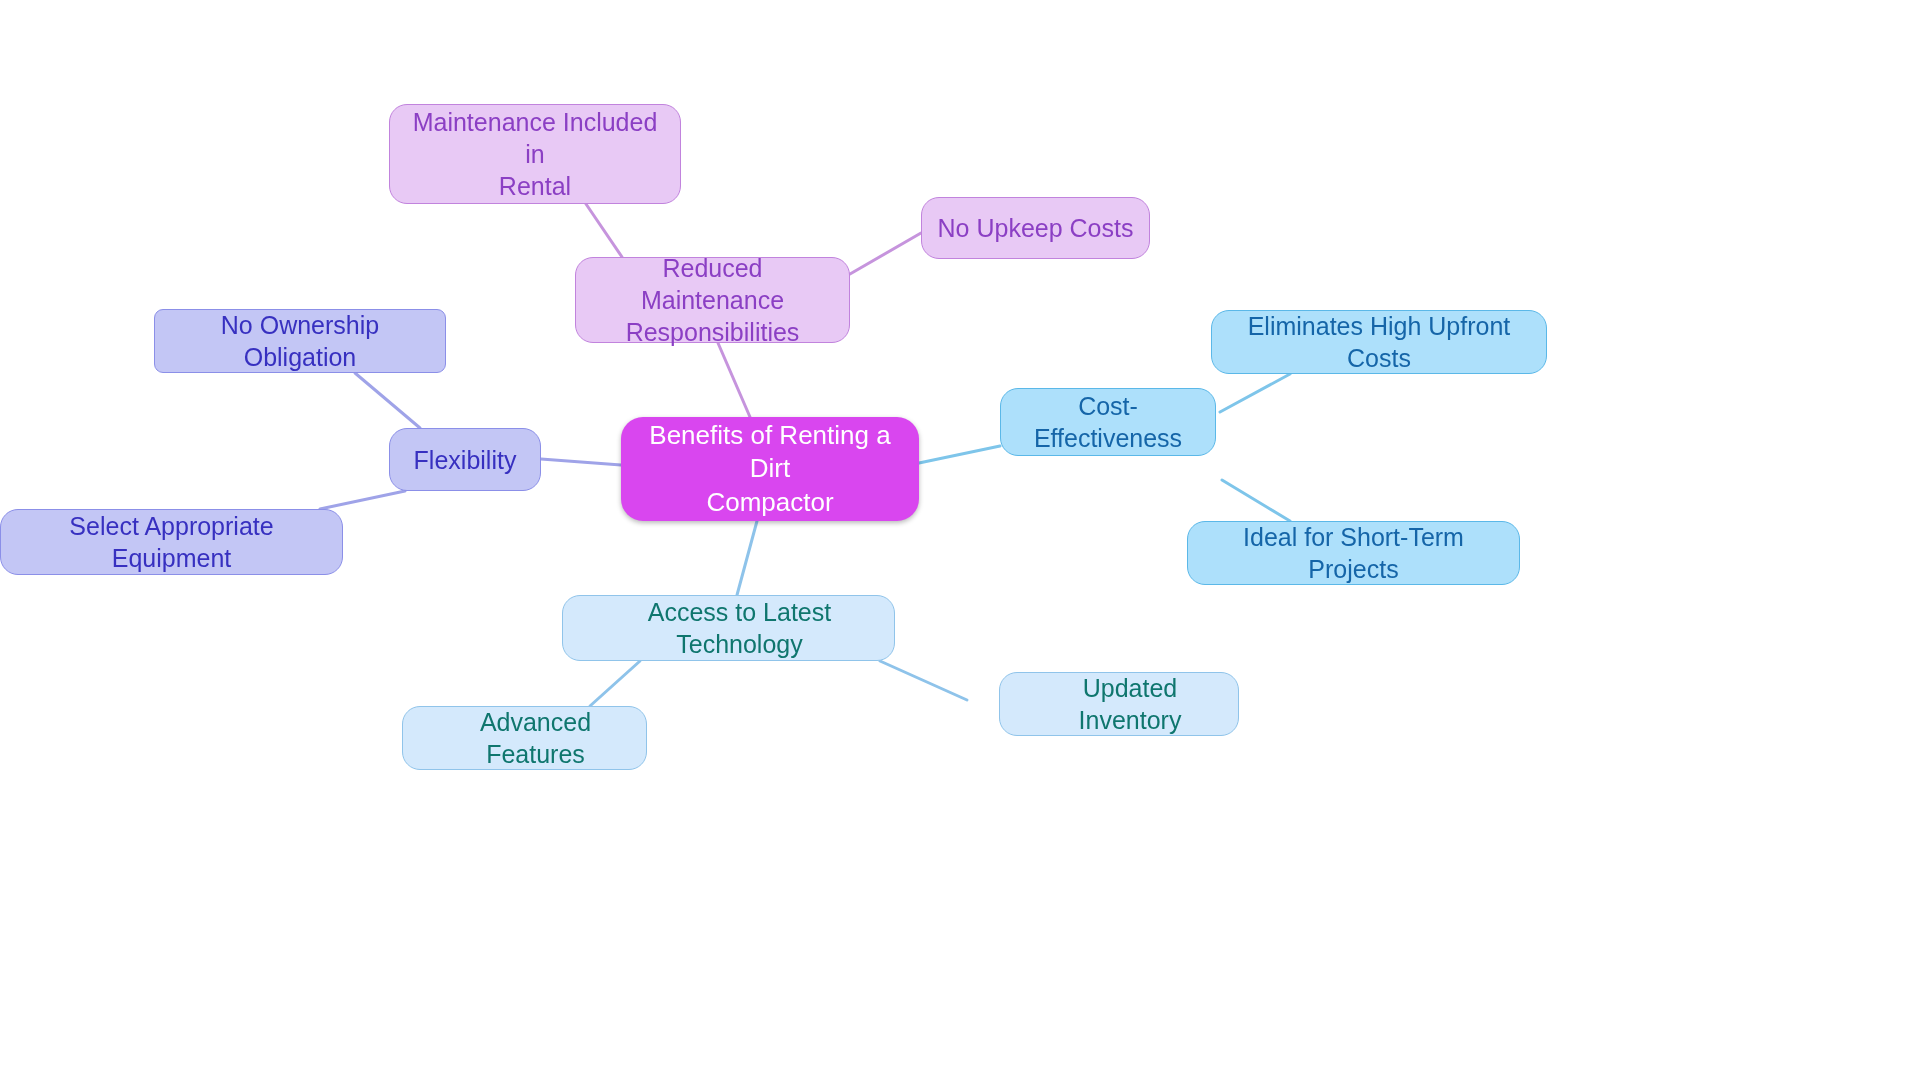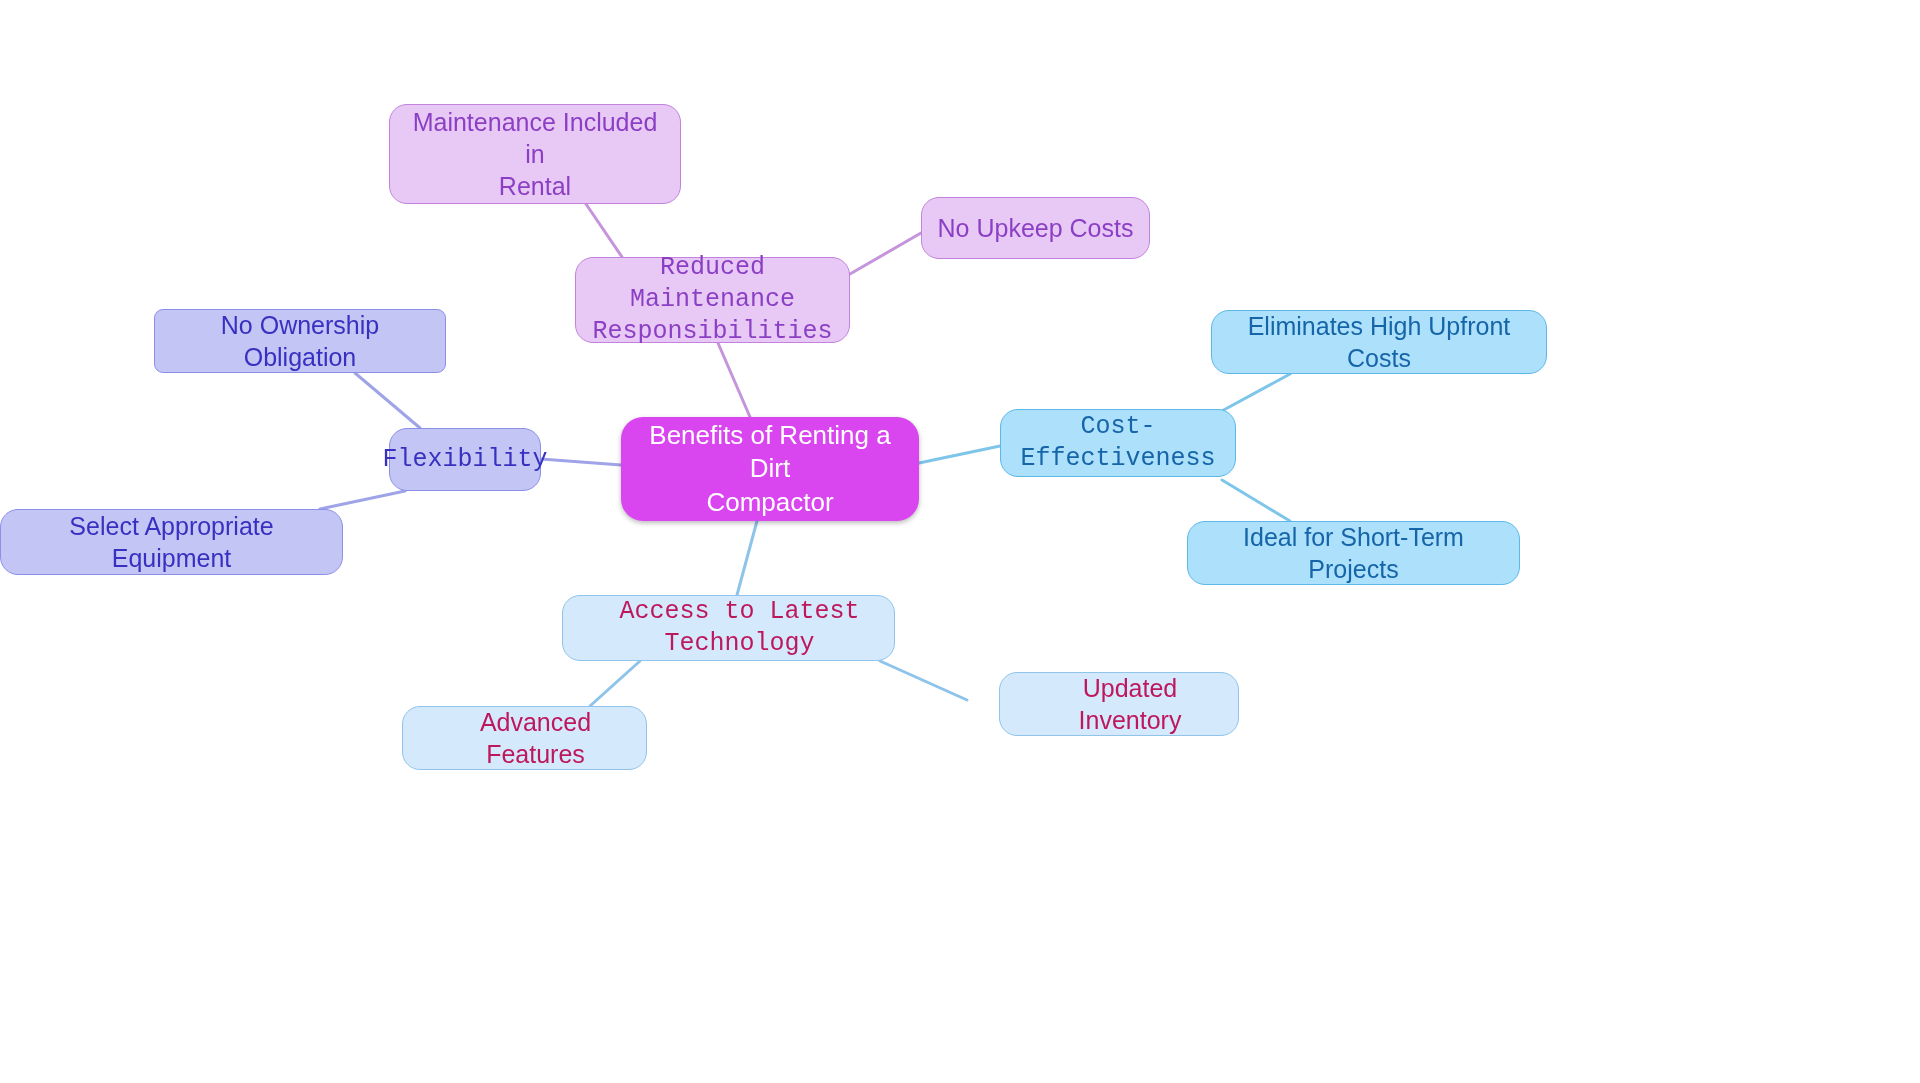--- a/index.html
+++ b/index.html
@@ -48,32 +48,32 @@
 
   .node-root {
     border-radius: 22px;
     border-width: 0;
     background: #d946ef;
     color: #ffffff;
     font-size: 26px;
     box-shadow: 0 2px 5px rgba(0,0,0,0.28);
   }
 
-  .node-branch { font-size: 25px; font-family: Liberation Mono, monospace; }
+  .node-branch { font-size: 25px; }
   .node-leaf   { font-size: 25px; }
 
   .theme-blue-mid {
     background: #ade0fb;
     border-color: #5bb8e8;
     color: #1565a8;
   }
   .theme-blue-light {
     background: #d4e9fc;
     border-color: #90c4ea;
-    color: #be185d;
+    color: #0f766e;
     padding-left: 36px;
   }
   .theme-purple {
     background: #e8c9f5;
     border-color: #c183dd;
     color: #8b3fc4;
   }
   .theme-periwinkle {
     background: #c3c6f5;
     border-color: #8b8fe8;
@@ -93,21 +93,21 @@
       <line x1="640" y1="661" x2="590" y2="706" stroke="#8ec3ea" stroke-width="3" stroke-linecap="round"></line>
       <line x1="750" y1="417" x2="718" y2="343" stroke="#c694dd" stroke-width="3" stroke-linecap="round"></line>
       <line x1="622" y1="257" x2="586" y2="204" stroke="#c694dd" stroke-width="3" stroke-linecap="round"></line>
       <line x1="850" y1="274" x2="921" y2="233" stroke="#c694dd" stroke-width="3" stroke-linecap="round"></line>
       <line x1="541" y1="459" x2="621" y2="465" stroke="#9fa3e8" stroke-width="3" stroke-linecap="round"></line>
       <line x1="420" y1="428" x2="355" y2="373" stroke="#9fa3e8" stroke-width="3" stroke-linecap="round"></line>
       <line x1="405" y1="491" x2="320" y2="509" stroke="#9fa3e8" stroke-width="3" stroke-linecap="round"></line>
     </svg>
 <div class="node node-root" style="left: 621px; top: 417px; width: 298px; height: 104px;">Benefits of Renting a Dirt
 Compactor</div>
-    <div class="node node-branch theme-blue-mid" style="left: 1000px; top: 409px; width: 236px; height: 68px;">Cost-Effectiveness</div>
+    <div class="node node-branch theme-blue-mid" style="left: 1000px; top: 388px; width: 216px; height: 68px;">Cost-Effectiveness</div>
     <div class="node node-leaf theme-blue-mid" style="left: 1211px; top: 310px; width: 336px; height: 64px;">Eliminates High Upfront Costs</div>
     <div class="node node-leaf theme-blue-mid" style="left: 1187px; top: 521px; width: 333px; height: 64px;">Ideal for Short-Term Projects</div>
     <div class="node node-branch theme-blue-light" style="left: 562px; top: 595px; width: 333px; height: 66px;">Access to Latest Technology</div>
     <div class="node node-leaf theme-blue-light" style="left: 967px; top: 672px; width: 240px; height: 64px; margin-left: 32px;">Updated Inventory</div>
     <div class="node node-leaf theme-blue-light" style="left: 402px; top: 706px; width: 245px; height: 64px;">Advanced Features</div>
     <div class="node node-branch theme-purple" style="left: 575px; top: 257px; width: 275px; height: 86px;">Reduced Maintenance
 Responsibilities</div>
     <div class="node node-leaf theme-purple" style="left: 389px; top: 104px; width: 292px; height: 100px;">Maintenance Included in
 Rental</div>
     <div class="node node-leaf theme-purple" style="left: 921px; top: 197px; width: 229px; height: 62px;">No Upkeep Costs</div>

